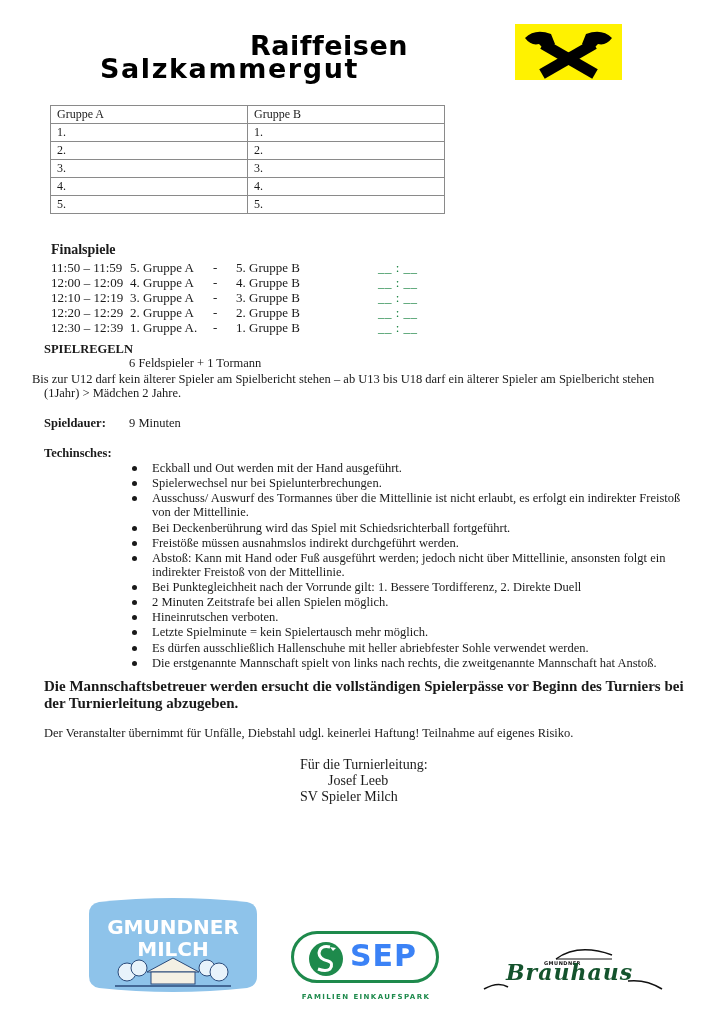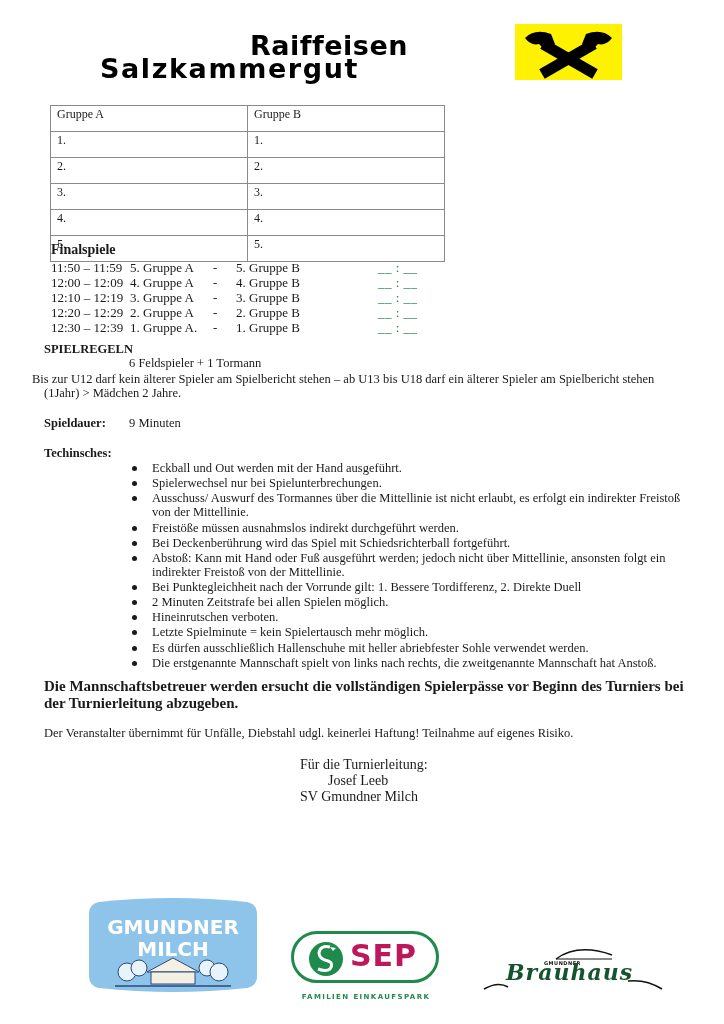--- a/index.html
+++ b/index.html
@@ -19,21 +19,21 @@
     .rb-line1 { left: 250px; top: 32px; font-size: 27px; }
     .rb-line2 { left: 100px; top: 55px; font-size: 27px; letter-spacing: 1.6px; }
     .rb-box { left: 515px; top: 24px; width: 107px; height: 56px; background: #fff200; }
 
     
     .groups {
       left: 50px; top: 105px; width: 395px;
       border-collapse: collapse; font-size: 12px;
     }
     .groups td, .groups th {
-      border: 1px solid #8a8a8a; height: 17px; padding: 0 0 8px 6px;
+      border: 1px solid #8a8a8a; height: 17px; padding: 0 0 0 6px;
       text-align: left; font-weight: normal; vertical-align: middle;
       width: 50%;
     }
 
     
     .finals-title { left: 51px; top: 242px; font-size: 14px; font-weight: bold; }
     .final-row { left: 51px; height: 15px; font-size: 13px; line-height: 15px; width: 380px; }
     .final-row span { position: absolute; top: 0; white-space: nowrap; }
     .f-time { left: 0; }
     .f-a { left: 79px; }
@@ -75,21 +75,21 @@
       font-family: "DejaVu Sans", "Liberation Sans", sans-serif; font-weight: bold;
       font-size: 20px; line-height: 22px;
     }
     .sep-logo { left: 288px; top: 925px; width: 156px; height: 82px; }
     .sep-pill {
       position: absolute; left: 3px; top: 6px; width: 148px; height: 52px; border: 3px solid #1e8a4c;
       border-radius: 30px; box-sizing: border-box;
     }
     .sep-text {
       position: absolute; left: 62px; top: 14px; font-family: "DejaVu Sans", sans-serif;
-      font-weight: bold; font-size: 30px; line-height: 34px; color: #be185d; letter-spacing: 1px;
+      font-weight: bold; font-size: 30px; line-height: 34px; color: #3b82f6; letter-spacing: 1px;
     }
     .sep-sub {
       position: absolute; left: 0; top: 68px; width: 156px; text-align: center;
       font-family: "DejaVu Sans", sans-serif; font-weight: bold; font-size: 7px; letter-spacing: 1.4px; color: #1e8a4c;
     }
     .bh-logo { left: 478px; top: 945px; width: 190px; height: 50px; }
     .bh-text {
       position: absolute; left: 28px; top: 14px; font-family: "DejaVu Serif", serif; font-style: italic; font-weight: bold;
       font-size: 22px; color: #14532d; letter-spacing: 1px;
     }
@@ -186,38 +186,38 @@
 <div class="abs t age1">Bis zur U12 darf kein älterer Spieler am Spielbericht stehen – ab U13 bis U18 darf ein älterer Spieler am Spielbericht stehen</div>
 <div class="abs t age2">(1Jahr) &gt; Mädchen 2 Jahre.</div>
 <div class="abs t bold dur-label">Spieldauer:</div>
 <div class="abs t dur-value">9 Minuten</div>
 <div class="abs t bold tech-title">Techinsches:</div>
 
 <ul class="abs bullets">
   <li><span class="dot"></span><span>Eckball und Out werden mit der Hand ausgeführt.</span></li>
   <li><span class="dot"></span><span>Spielerwechsel nur bei Spielunterbrechungen.</span></li>
   <li><span class="dot"></span><span>Ausschuss/ Auswurf des Tormannes über die Mittellinie ist nicht erlaubt, es erfolgt ein indirekter Freistoß von der Mittellinie.</span></li>
+  <li><span class="dot"></span><span>Bei Deckenberührung wird das Spiel mit Schiedsrichterball fortgeführt.</span></li>
   <li><span class="dot"></span><span>Freistöße müssen ausnahmslos indirekt durchgeführt werden.</span></li>
-  <li><span class="dot"></span><span>Bei Deckenberührung wird das Spiel mit Schiedsrichterball fortgeführt.</span></li>
   <li><span class="dot"></span><span>Abstoß: Kann mit Hand oder Fuß ausgeführt werden; jedoch nicht über Mittellinie, ansonsten folgt ein indirekter Freistoß von der Mittellinie.</span></li>
   <li><span class="dot"></span><span>Bei Punktegleichheit nach der Vorrunde gilt: 1. Bessere Tordifferenz, 2. Direkte Duell</span></li>
   <li><span class="dot"></span><span>2 Minuten Zeitstrafe bei allen Spielen möglich.</span></li>
   <li><span class="dot"></span><span>Hineinrutschen verboten.</span></li>
   <li><span class="dot"></span><span>Letzte Spielminute = kein Spielertausch mehr möglich.</span></li>
   <li><span class="dot"></span><span>Es dürfen ausschließlich Hallenschuhe mit heller abriebfester Sohle verwendet werden.</span></li>
   <li><span class="dot"></span><span>Die erstgenannte Mannschaft spielt von links nach rechts, die zweitgenannte Mannschaft hat Anstoß.</span></li>
 </ul>
 
 <div class="abs notice">Die Mannschaftsbetreuer werden ersucht die vollständigen Spielerpässe vor Beginn des Turniers bei der Turnierleitung abzugeben.</div>
 <div class="abs t disclaimer">Der Veranstalter übernimmt für Unfälle, Diebstahl udgl. keinerlei Haftung!  Teilnahme auf eigenes Risiko.</div>
 
 <div class="abs sign">
   <div>Für die Turnierleitung:</div>
   <div style="padding-left:28px">Josef Leeb</div>
-  <div>SV Gmundner Milch</div>
+  <div>SV Spieler Milch</div>
 </div>
 
 <div class="abs gm-logo">
   <svg class="abs" style="left:0;top:0" width="176" height="100" viewBox="0 0 176 100">
     <path d="M14 6 Q88 -2 162 6 Q172 8 172 18 L172 80 Q172 90 162 92 Q88 100 14 92 Q4 90 4 80 L4 18 Q4 8 14 6 Z" fill="#8ec3ea"></path>
 
     <circle cx="42" cy="76" r="9" fill="#e8f3fb" stroke="#2a4a7a" stroke-width="1"></circle>
     <circle cx="54" cy="72" r="8" fill="#e8f3fb" stroke="#2a4a7a" stroke-width="1"></circle>
     <circle cx="122" cy="72" r="8" fill="#e8f3fb" stroke="#2a4a7a" stroke-width="1"></circle>
     <circle cx="134" cy="76" r="9" fill="#e8f3fb" stroke="#2a4a7a" stroke-width="1"></circle>

